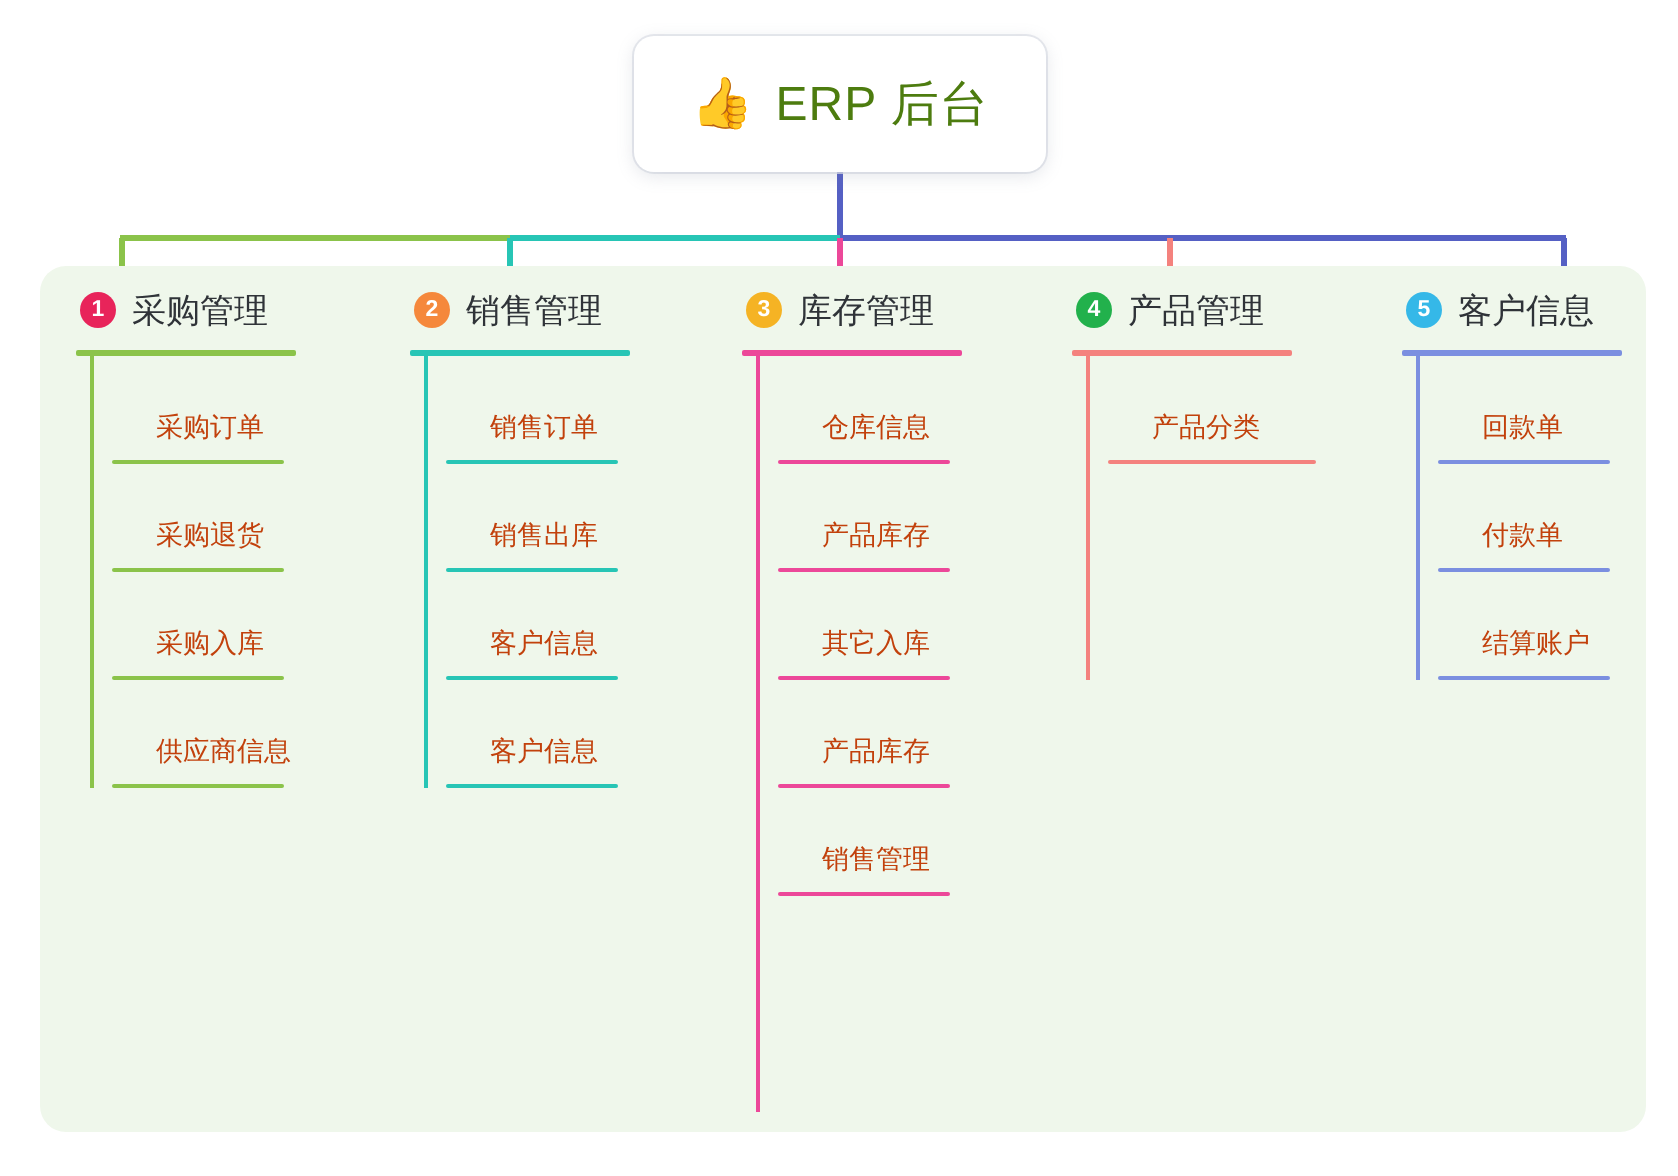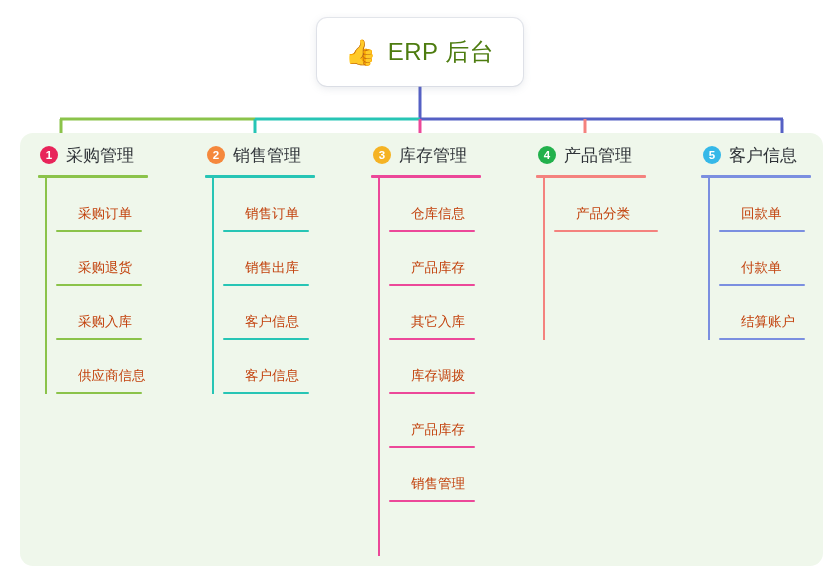--- a/index.html
+++ b/index.html
@@ -227,24 +227,20 @@
           </div>
           <div class="item">
             <span class="item-label">产品库存</span>
             <div class="item-rule" style="width: 86px; background: rgb(236, 72, 153);"></div>
           </div>
           <div class="item">
             <span class="item-label">其它入库</span>
             <div class="item-rule" style="width: 86px; background: rgb(236, 72, 153);"></div>
           </div>
           <div class="item">
-            <span class="item-label">库存调拨</span>
-            <div class="item-rule" style="width: 86px; background: rgb(236, 72, 153);"></div>
-          </div>
-          <div class="item">
             <span class="item-label">产品库存</span>
             <div class="item-rule" style="width: 86px; background: rgb(236, 72, 153);"></div>
           </div>
           <div class="item">
             <span class="item-label">销售管理</span>
             <div class="item-rule" style="width: 86px; background: rgb(236, 72, 153);"></div>
           </div>
         </div>
       </div>
       <div class="column" style="left: 536px; width: 155px;">

